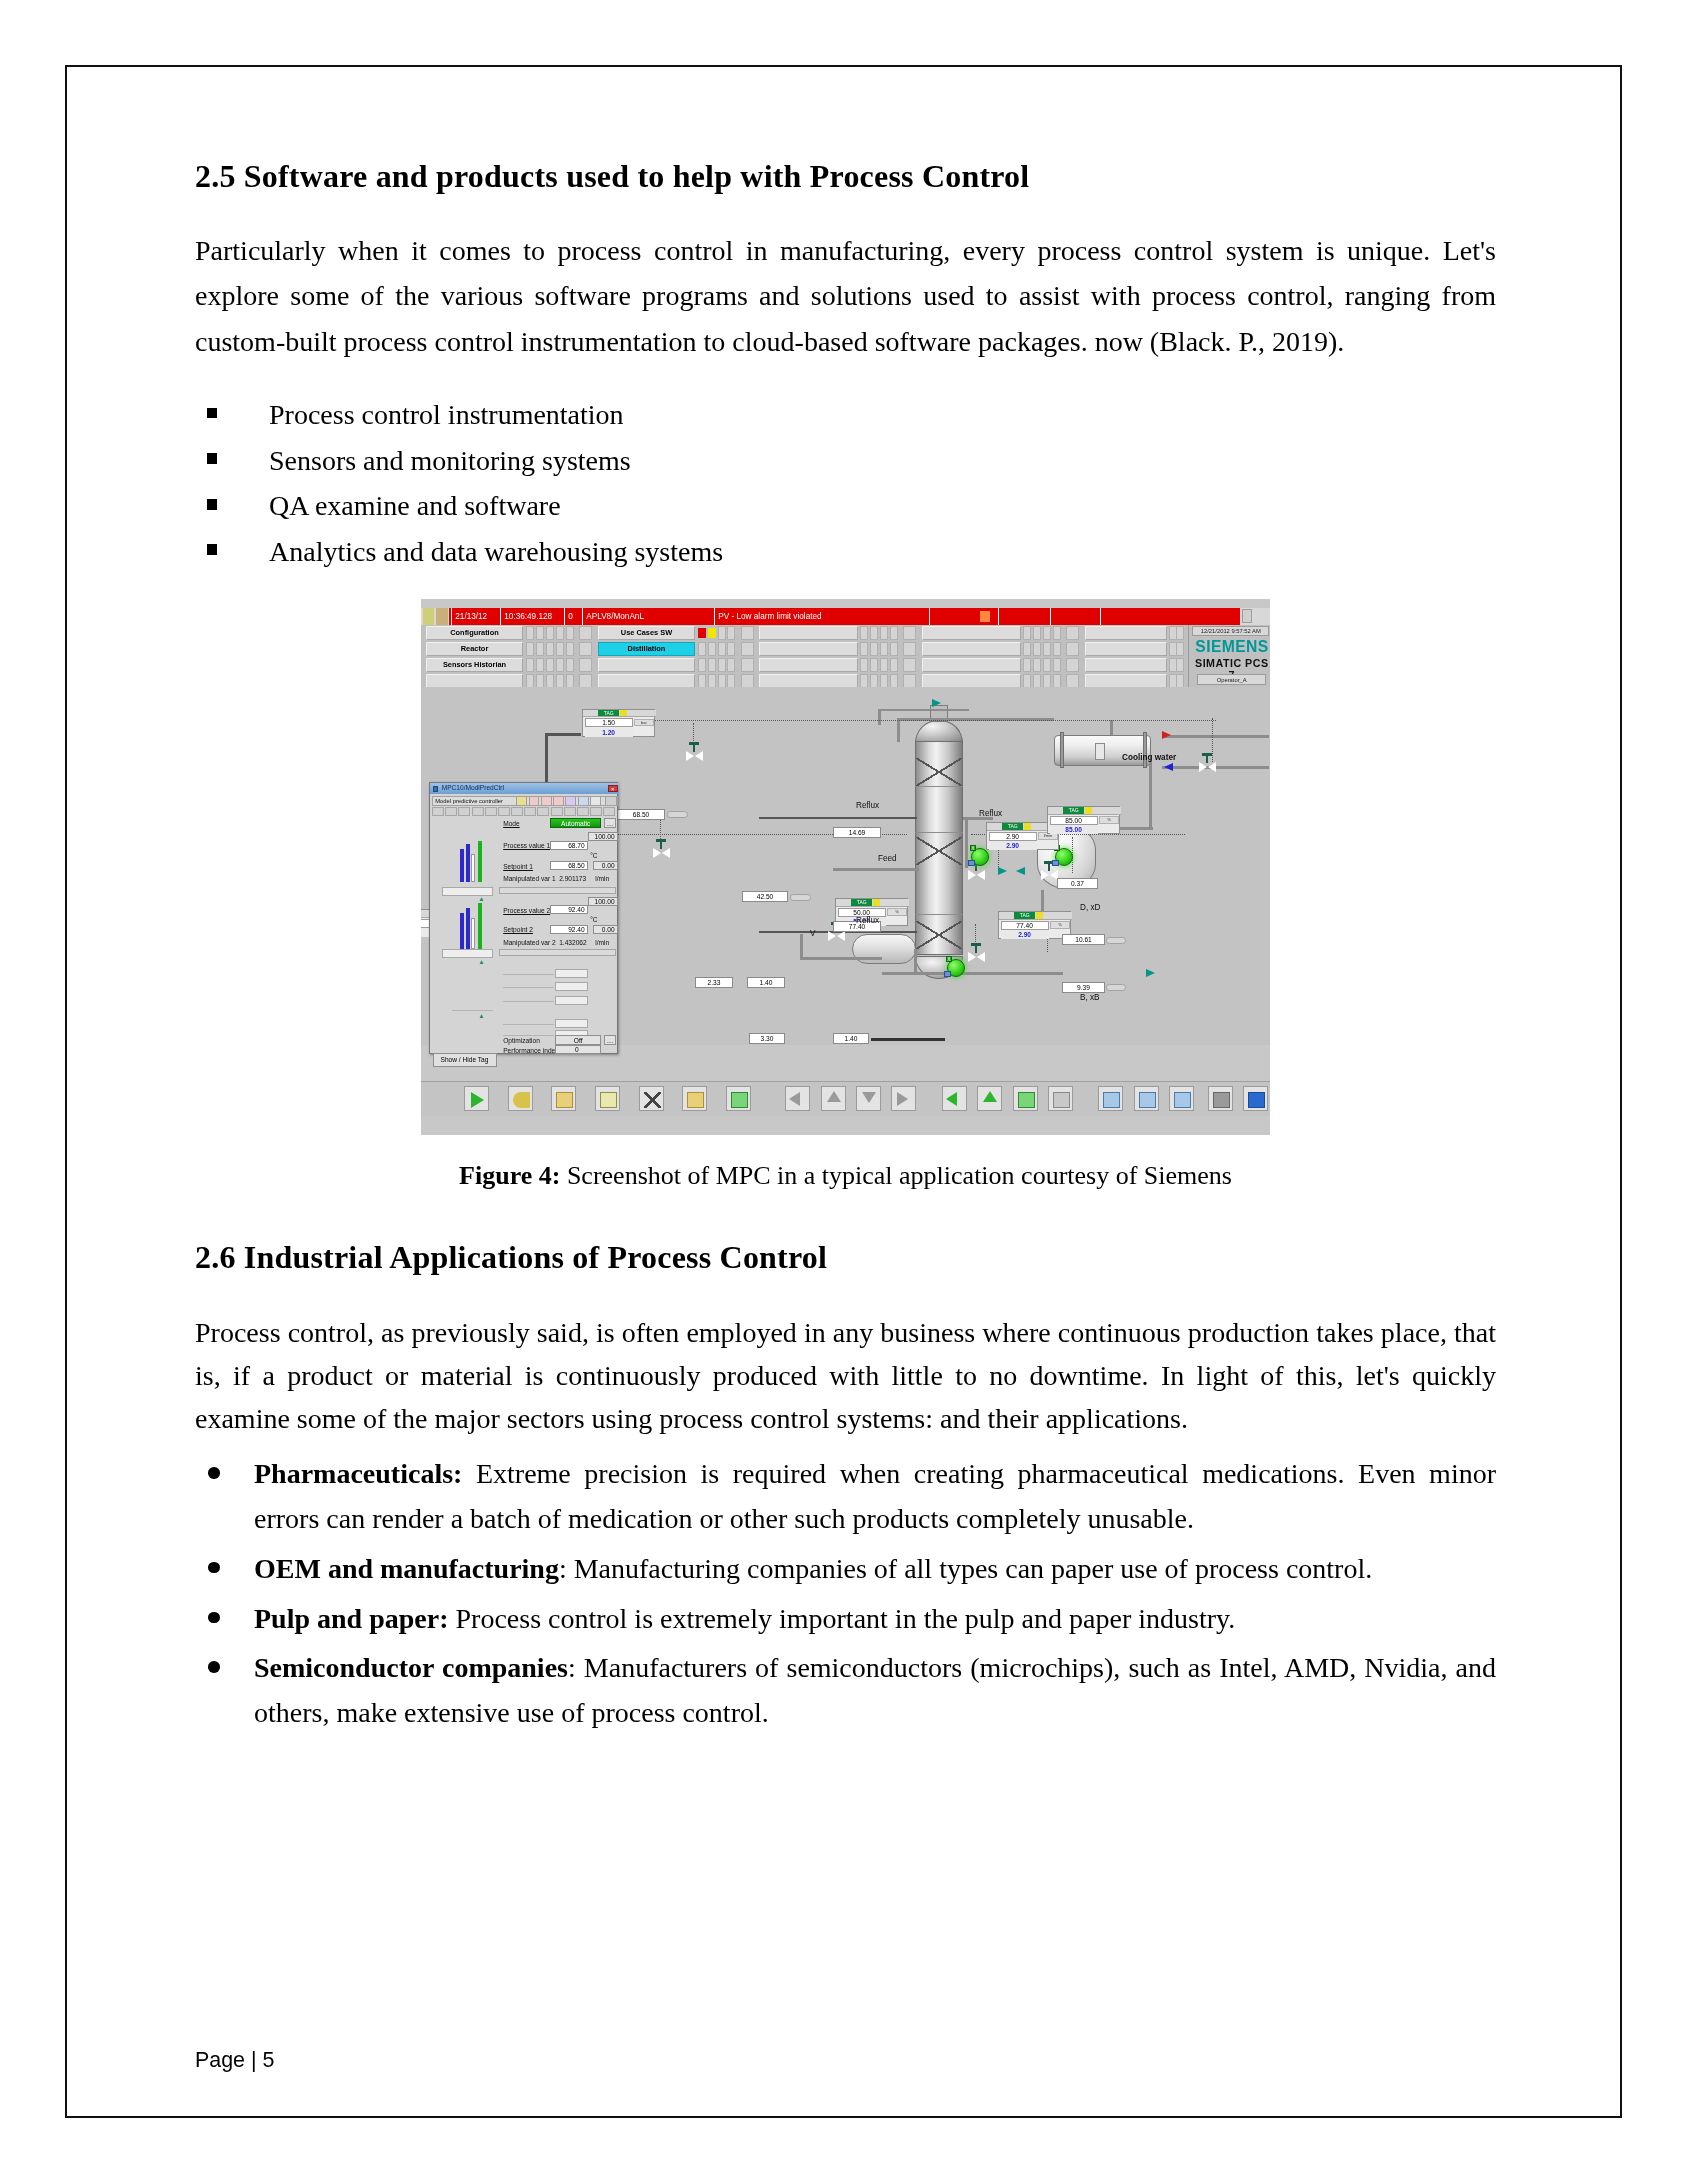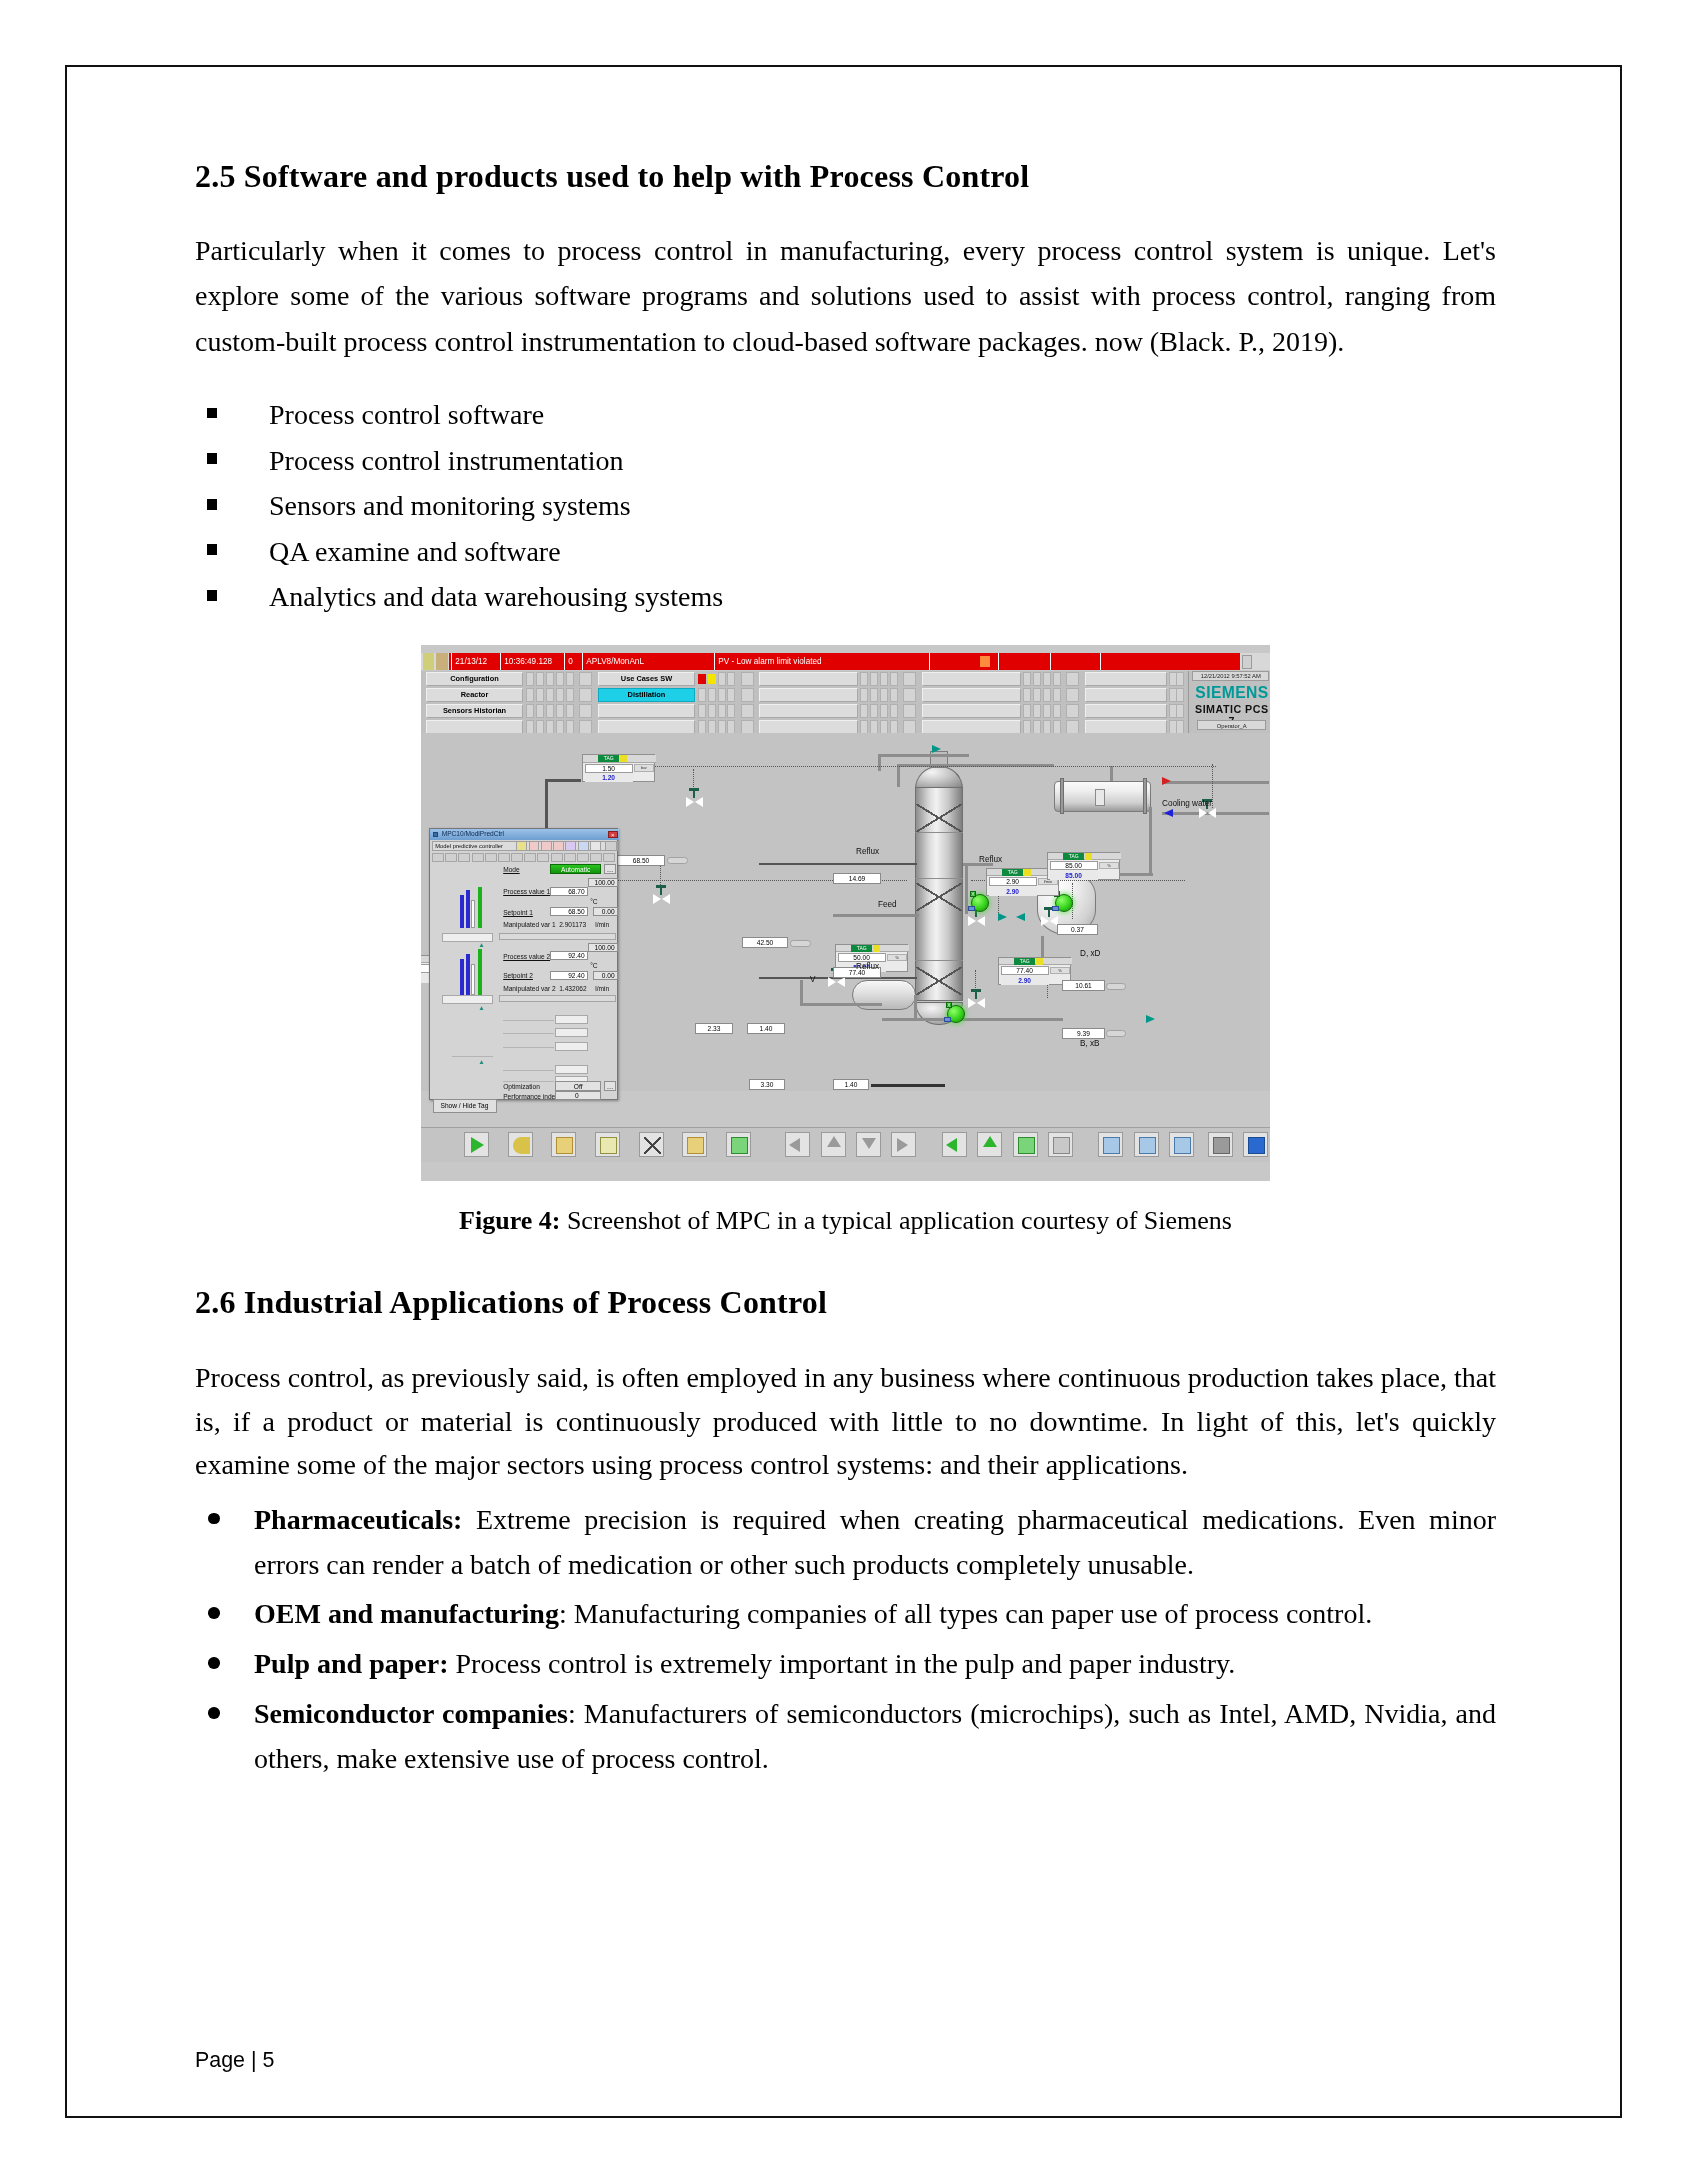--- a/index.html
+++ b/index.html
@@ -363,21 +363,20 @@
 <body>
 
 <div class="page-frame">
  <div class="page-inner">
 
   <h2 class="heading">2.5 Software and products used to help with Process Control</h2>
 
   <p class="body">Particularly when it comes to process control in manufacturing, every process control system is unique. Let's explore some of the various software programs and solutions used to assist with process control, ranging from custom-built process control instrumentation to cloud-based software packages. now (Black. P., 2019).</p>
 
   <ul class="sqlist">
-    <li><span class="sqbullet"></span><span>Process control software</span></li>
     <li><span class="sqbullet"></span><span>Process control instrumentation</span></li>
     <li><span class="sqbullet"></span><span>Sensors and monitoring systems</span></li>
     <li><span class="sqbullet"></span><span>QA examine and software</span></li>
     <li><span class="sqbullet"></span><span>Analytics and data warehousing systems</span></li>
   </ul>
 
   <div class="figure-wrap">
    <div class="hmi">
 
      
@@ -706,21 +705,21 @@
        <div class="valbox" style="left:641px;top:247px;width:43px;">10.61</div>
        <div class="valtail" style="left:685px;top:250px;width:20px;"></div>
        <div class="valbox" style="left:641px;top:295px;width:43px;">9.39</div>
        <div class="valtail" style="left:685px;top:297px;width:20px;"></div>
        <div class="valbox" style="left:274px;top:290px;width:38px;">2.33</div>
        <div class="valbox" style="left:326px;top:290px;width:38px;">1.40</div>
        <div class="valbox" style="left:328px;top:346px;width:36px;">3.30</div>
        <div class="valbox" style="left:412px;top:346px;width:36px;">1.40</div>
        <div class="pipeline" style="left:450px;top:351px;width:74px;height:2.5px;background:#333;"></div>
 
-       <div class="plabel" style="left:741px;top:66px;">Cooling water</div>
+       <div class="plabel" style="left:701px;top:66px;font-weight:bold;">Cooling water</div>
        <div class="plabel" style="left:435px;top:114px;">Reflux</div>
        <div class="plabel" style="left:558px;top:122px;">Reflux</div>
        <div class="plabel" style="left:457px;top:167px;">Feed</div>
        <div class="plabel" style="left:435px;top:229px;">Reflux</div>
        <div class="plabel" style="left:659px;top:216px;">D, xD</div>
        <div class="plabel" style="left:659px;top:306px;">B, xB</div>
        <div class="plabel" style="left:389px;top:242px;">V</div>
 
        <div class="mpc">
          <div class="tbar">

